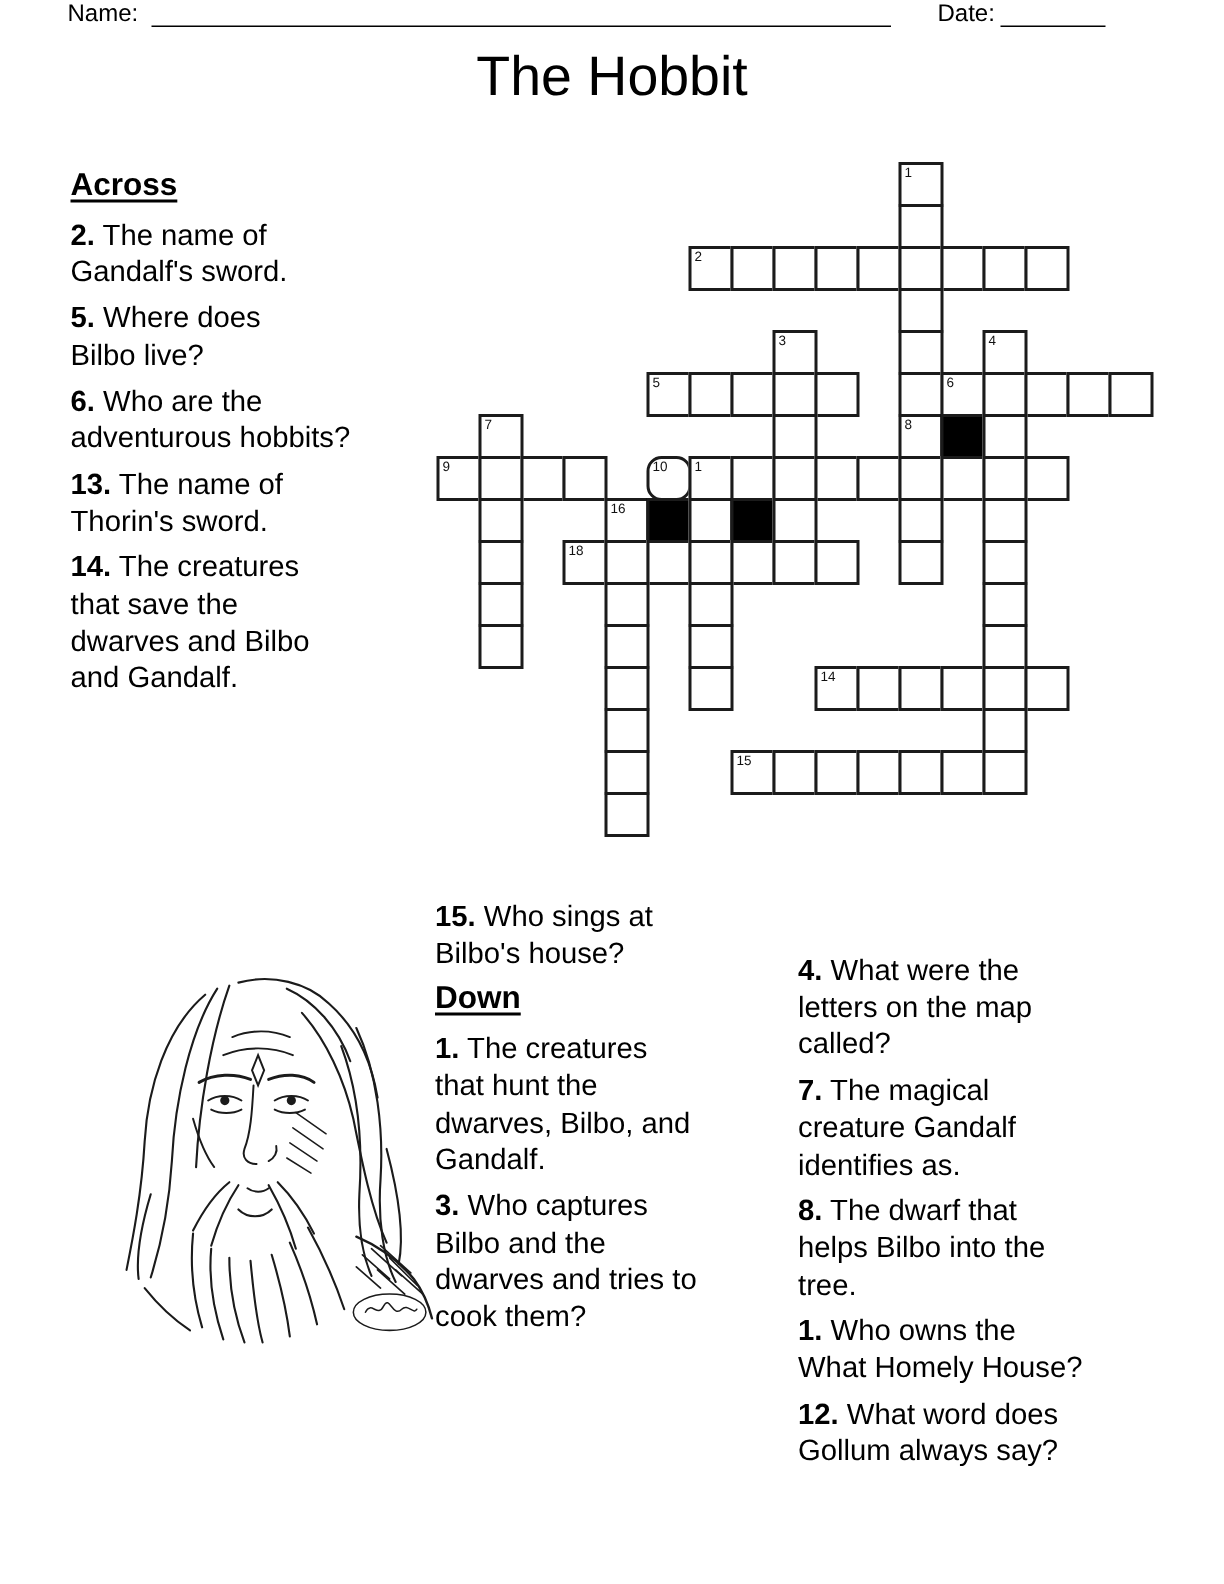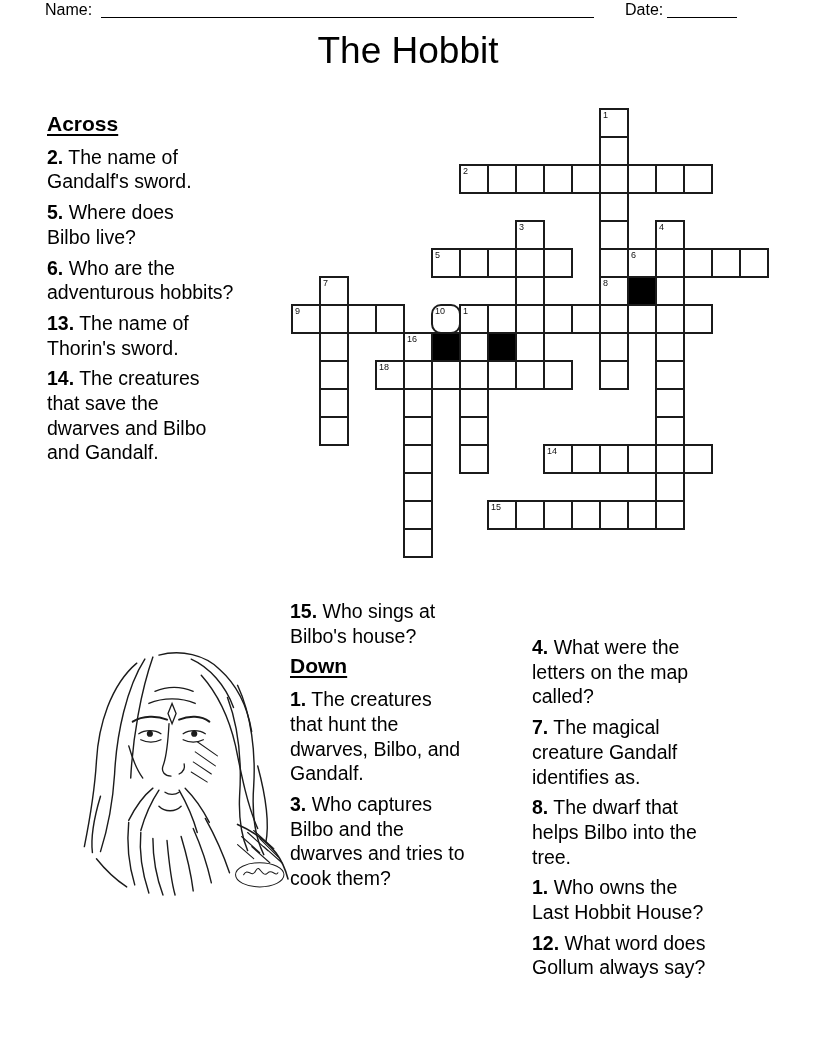--- a/index.html
+++ b/index.html
@@ -262,18 +262,18 @@
       <div class="clue"><span class="cnum">4.</span> <span class="ctext">What were the
 letters on the map
 called?</span></div>
       <div class="clue"><span class="cnum">7.</span> <span class="ctext">The magical
 creature Gandalf
 identifies as.</span></div>
       <div class="clue"><span class="cnum">8.</span> <span class="ctext">The dwarf that
 helps Bilbo into the
 tree.</span></div>
       <div class="clue"><span class="cnum">1.</span> <span class="ctext">Who owns the
-Last Hobbit House?</span></div>
+What Homely House?</span></div>
       <div class="clue"><span class="cnum">12.</span> <span class="ctext">What word does
 Gollum always say?</span></div>
     </div>
 
 </div>
 
 </body></html>

